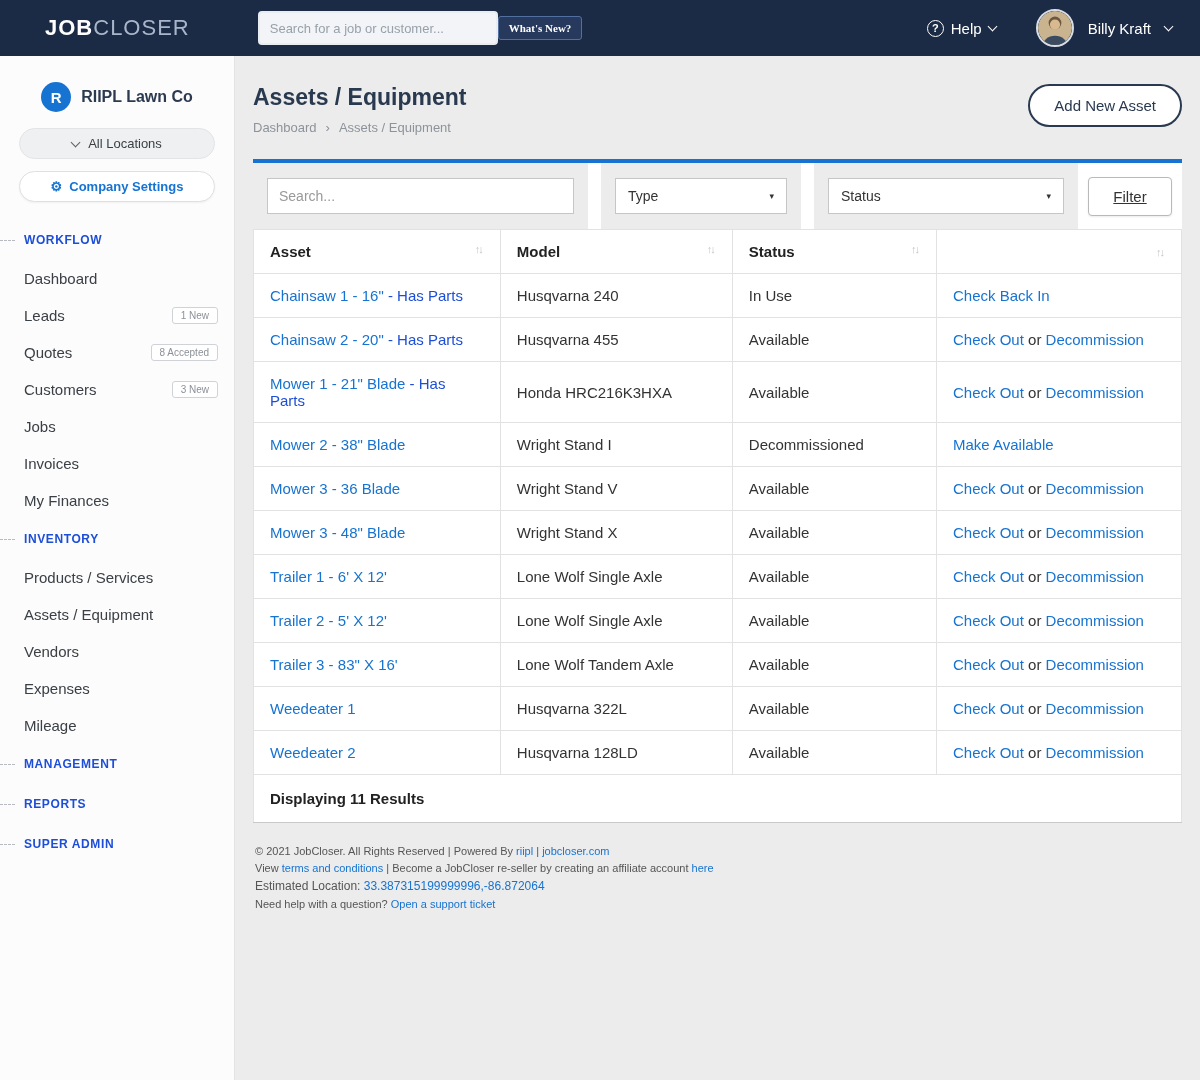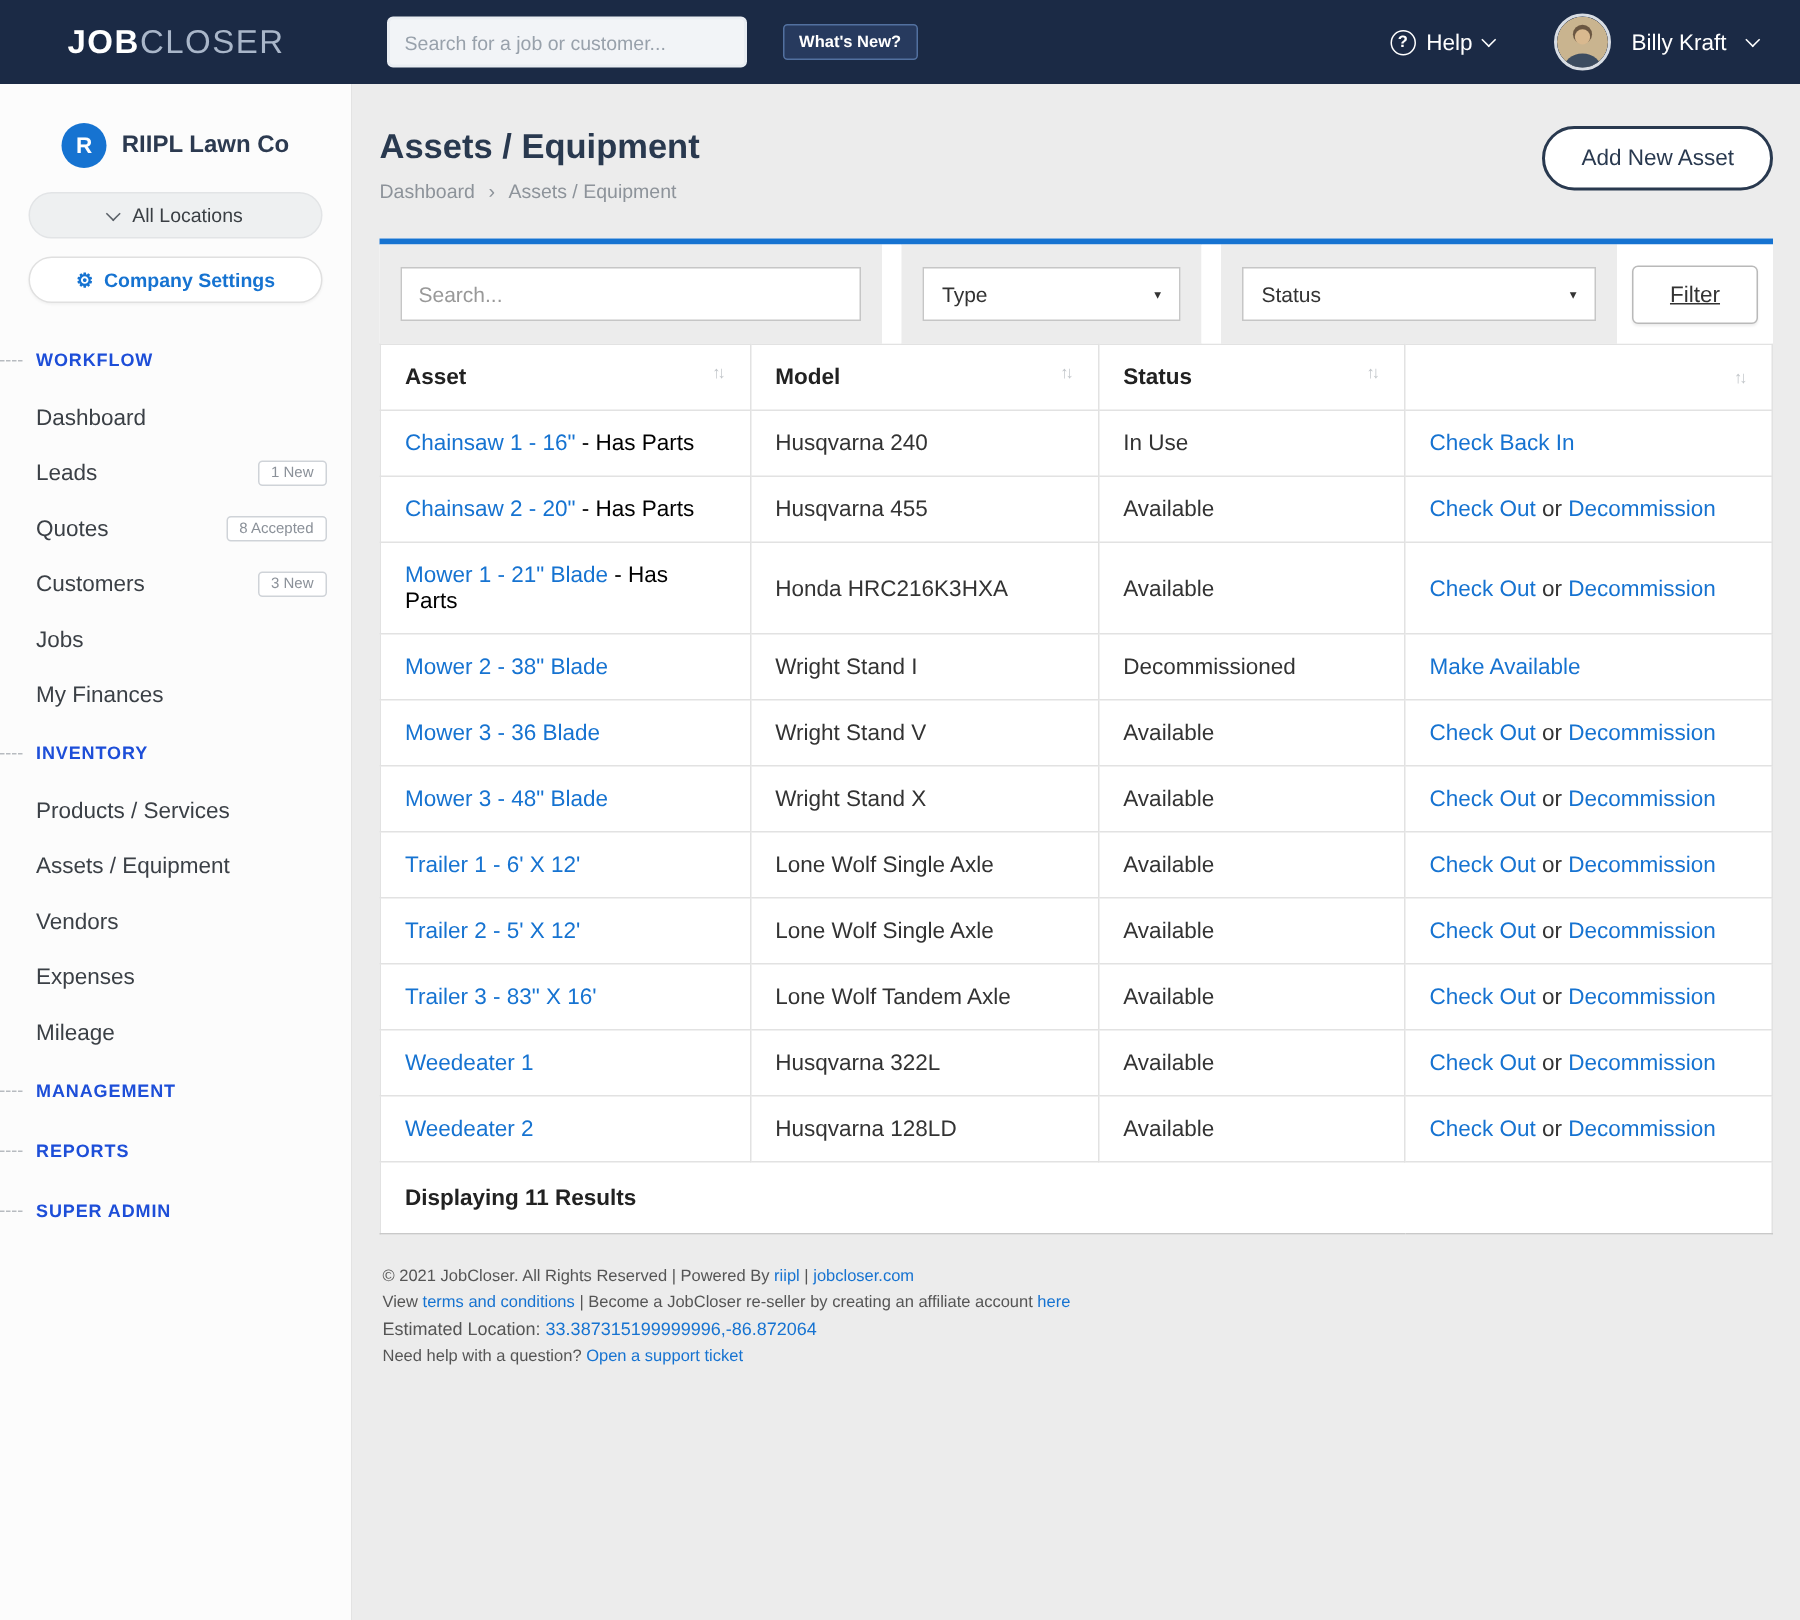--- a/index.html
+++ b/index.html
@@ -8,22 +8,22 @@
   a { text-decoration:none; color:#1673d1; }
 
   
   .topnav { height:56px; background:#1b2a45; display:flex; align-items:center; padding:0 28px 0 45px; color:#fff; }
   .logo { font-size:22px; letter-spacing:1px; white-space:nowrap; cursor:pointer; }
   .logo .bold { font-weight:800; color:#fff; }
   .logo .light { font-weight:300; color:#a9b6c9; }
   .nav-search { margin-left:68px; width:240px; height:34px; border:2px solid #e9edf2; border-radius:4px;
                 background:#f2f4f7; padding:0 10px; font-size:13px; color:#333; font-family:"Liberation Sans",sans-serif; }
   .nav-search::placeholder { color:#98a1ab; }
-  .whats-new { margin-left:24px; background:#273a5e; border:1px solid #52709f; color:#fff; font-size:11px;
-               font-weight:bold; padding:5px 10px; border-radius:3px; cursor:pointer; white-space:nowrap; }
+  .whats-new { background:#273a5e; border:1px solid #52709f; color:#fff; font-size:11px;
+               font-weight:bold; padding:5px 10px; border-radius:3px; cursor:pointer; white-space:nowrap;font-family:Liberation Serif, serif; }
   .nav-right { margin-left:auto; display:flex; align-items:center; gap:14px; }
   .help-wrap { display:flex; align-items:center; gap:7px; cursor:pointer; margin-right:26px; }
   .help-circle { display:inline-flex; width:17px; height:17px; border:1.5px solid #fff; border-radius:50%;
                  align-items:center; justify-content:center; font-size:11px; font-weight:bold; }
   .help-label { font-size:15px; }
   .chev { display:inline-block; width:7px; height:7px; border-right:1.5px solid currentColor;
           border-bottom:1.5px solid currentColor; transform:rotate(45deg); margin-top:-4px; }
   .avatar { width:38px; height:38px; border-radius:50%; overflow:hidden; border:2px solid #d8dde4; cursor:pointer; flex:0 0 auto; }
   .avatar svg { display:block; width:100%; height:100%; }
   .user-name { font-size:15px; cursor:pointer; }
@@ -79,21 +79,21 @@
   .filter-btn { background:#fff; border:1px solid #b9b9b9; border-radius:4px; padding:10px 24px; font-size:15px;
                 color:#333; cursor:pointer; box-shadow:0 1px 2px rgba(0,0,0,.08); font-family:"Liberation Sans",sans-serif;text-decoration:underline; }
 
   
   .table-card { background:#fff; }
   table { width:100%; border-collapse:collapse; font-size:15px; table-layout:fixed; }
   th, td { border:1px solid #e2e2e2; padding:13px 16px; text-align:left; vertical-align:middle; }
   th { font-weight:bold; color:#222; background:#fff; }
   col.c1 { width:26.6%; } col.c2 { width:25%; } col.c3 { width:22%; } col.c4 { width:26.4%; }
   .sort { float:right; color:#c1c5c9; font-size:11px; letter-spacing:-2px; cursor:pointer; padding-right:2px; }
-  td .suffix { color:#000000; }
+  td .suffix { color:#1d4ed8; }
   td .sep { color:#333; }
   .displaying td { font-weight:bold; color:#222; padding:15px 16px; border-bottom:1px solid #c9c9c9; }
 
   
   .site-footer { padding:20px 2px 0 2px; font-size:11px; color:#555; line-height:1.55; }
   .site-footer .loc { font-size:12px; }
 </style>
 </head>
 <body>
 
@@ -149,20 +149,23 @@
           <span class="badge">8 Accepted</span>
         </div>
       <div class="side-item">
           <span class="side-label">Customers</span>
           <span class="badge">3 New</span>
         </div>
       <div class="side-item">
           <span class="side-label">Jobs</span>
         </div>
       <div class="side-item">
+          <span class="side-label">Invoices</span>
+        </div>
+      <div class="side-item">
           <span class="side-label">My Finances</span>
         </div>
 
       <div class="side-section">INVENTORY</div>
       <div class="side-item">
           <span class="side-label">Products / Services</span>
         </div>
       <div class="side-item">
           <span class="side-label">Assets / Equipment</span>
         </div>

